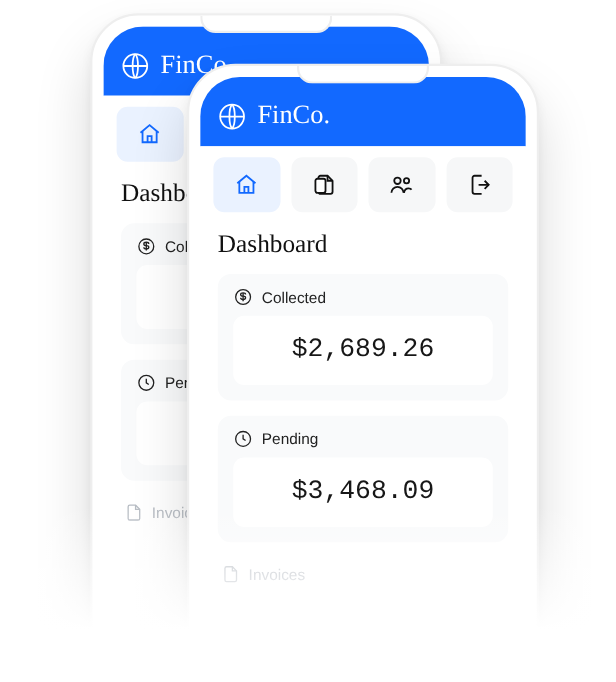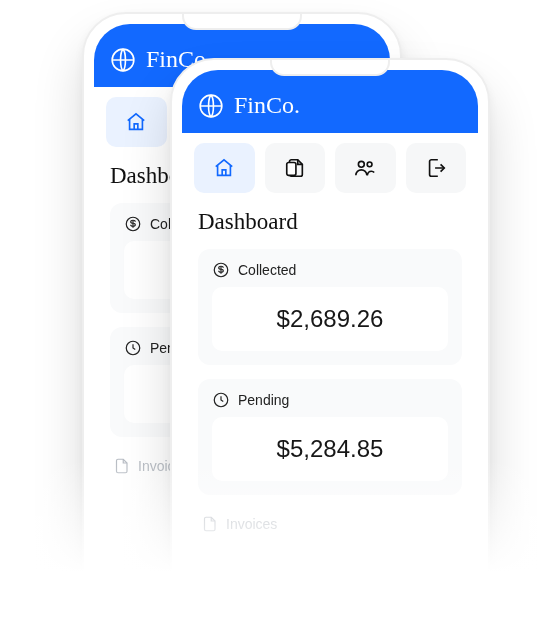--- a/index.html
+++ b/index.html
@@ -122,21 +122,21 @@
   }
   .card-head svg { width: 18px; height: 18px; }
   .card .amount-box {
     background: #ffffff;
     border-radius: 10px;
     padding: 18px 0;
     text-align: center;
   }
   .amount-box .amount {
     font-size: 24px;
-    font-family: Liberation Sans, sans-serif;
+    font-family: Liberation Mono, monospace;
     color: #171717;
   }
   .invoices-head {
     display: flex;
     align-items: center;
     gap: 8px;
     color: #b7bcc3;
     font-size: 14px;
     font-family: -apple-system, Helvetica, Arial, sans-serif;
     padding: 6px 2px 0 2px;
@@ -314,21 +314,21 @@
 
       <div class="card">
         <div class="card-head">
           <svg viewBox="0 0 24 24" fill="none" stroke="#222" stroke-width="1.6">
             <circle cx="12" cy="12" r="9"></circle>
               <path d="M12 7v5l3 2"></path>
           </svg>
           <span>Pending</span>
         </div>
         <div class="amount-box">
-          <span class="amount">$5,284.85</span>
+          <span class="amount">$3,468.09</span>
         </div>
       </div>
 
       <div class="invoices-head">
         <svg viewBox="0 0 24 24" fill="none" stroke-width="1.6">
           <path d="M8 3h7l5 5v11a2 2 0 0 1-2 2H8a2 2 0 0 1-2-2V5a2 2 0 0 1 2-2z"></path>
             <path d="M15 3v5h5"></path>
         </svg>
         <span>Invoices</span>
       </div>

